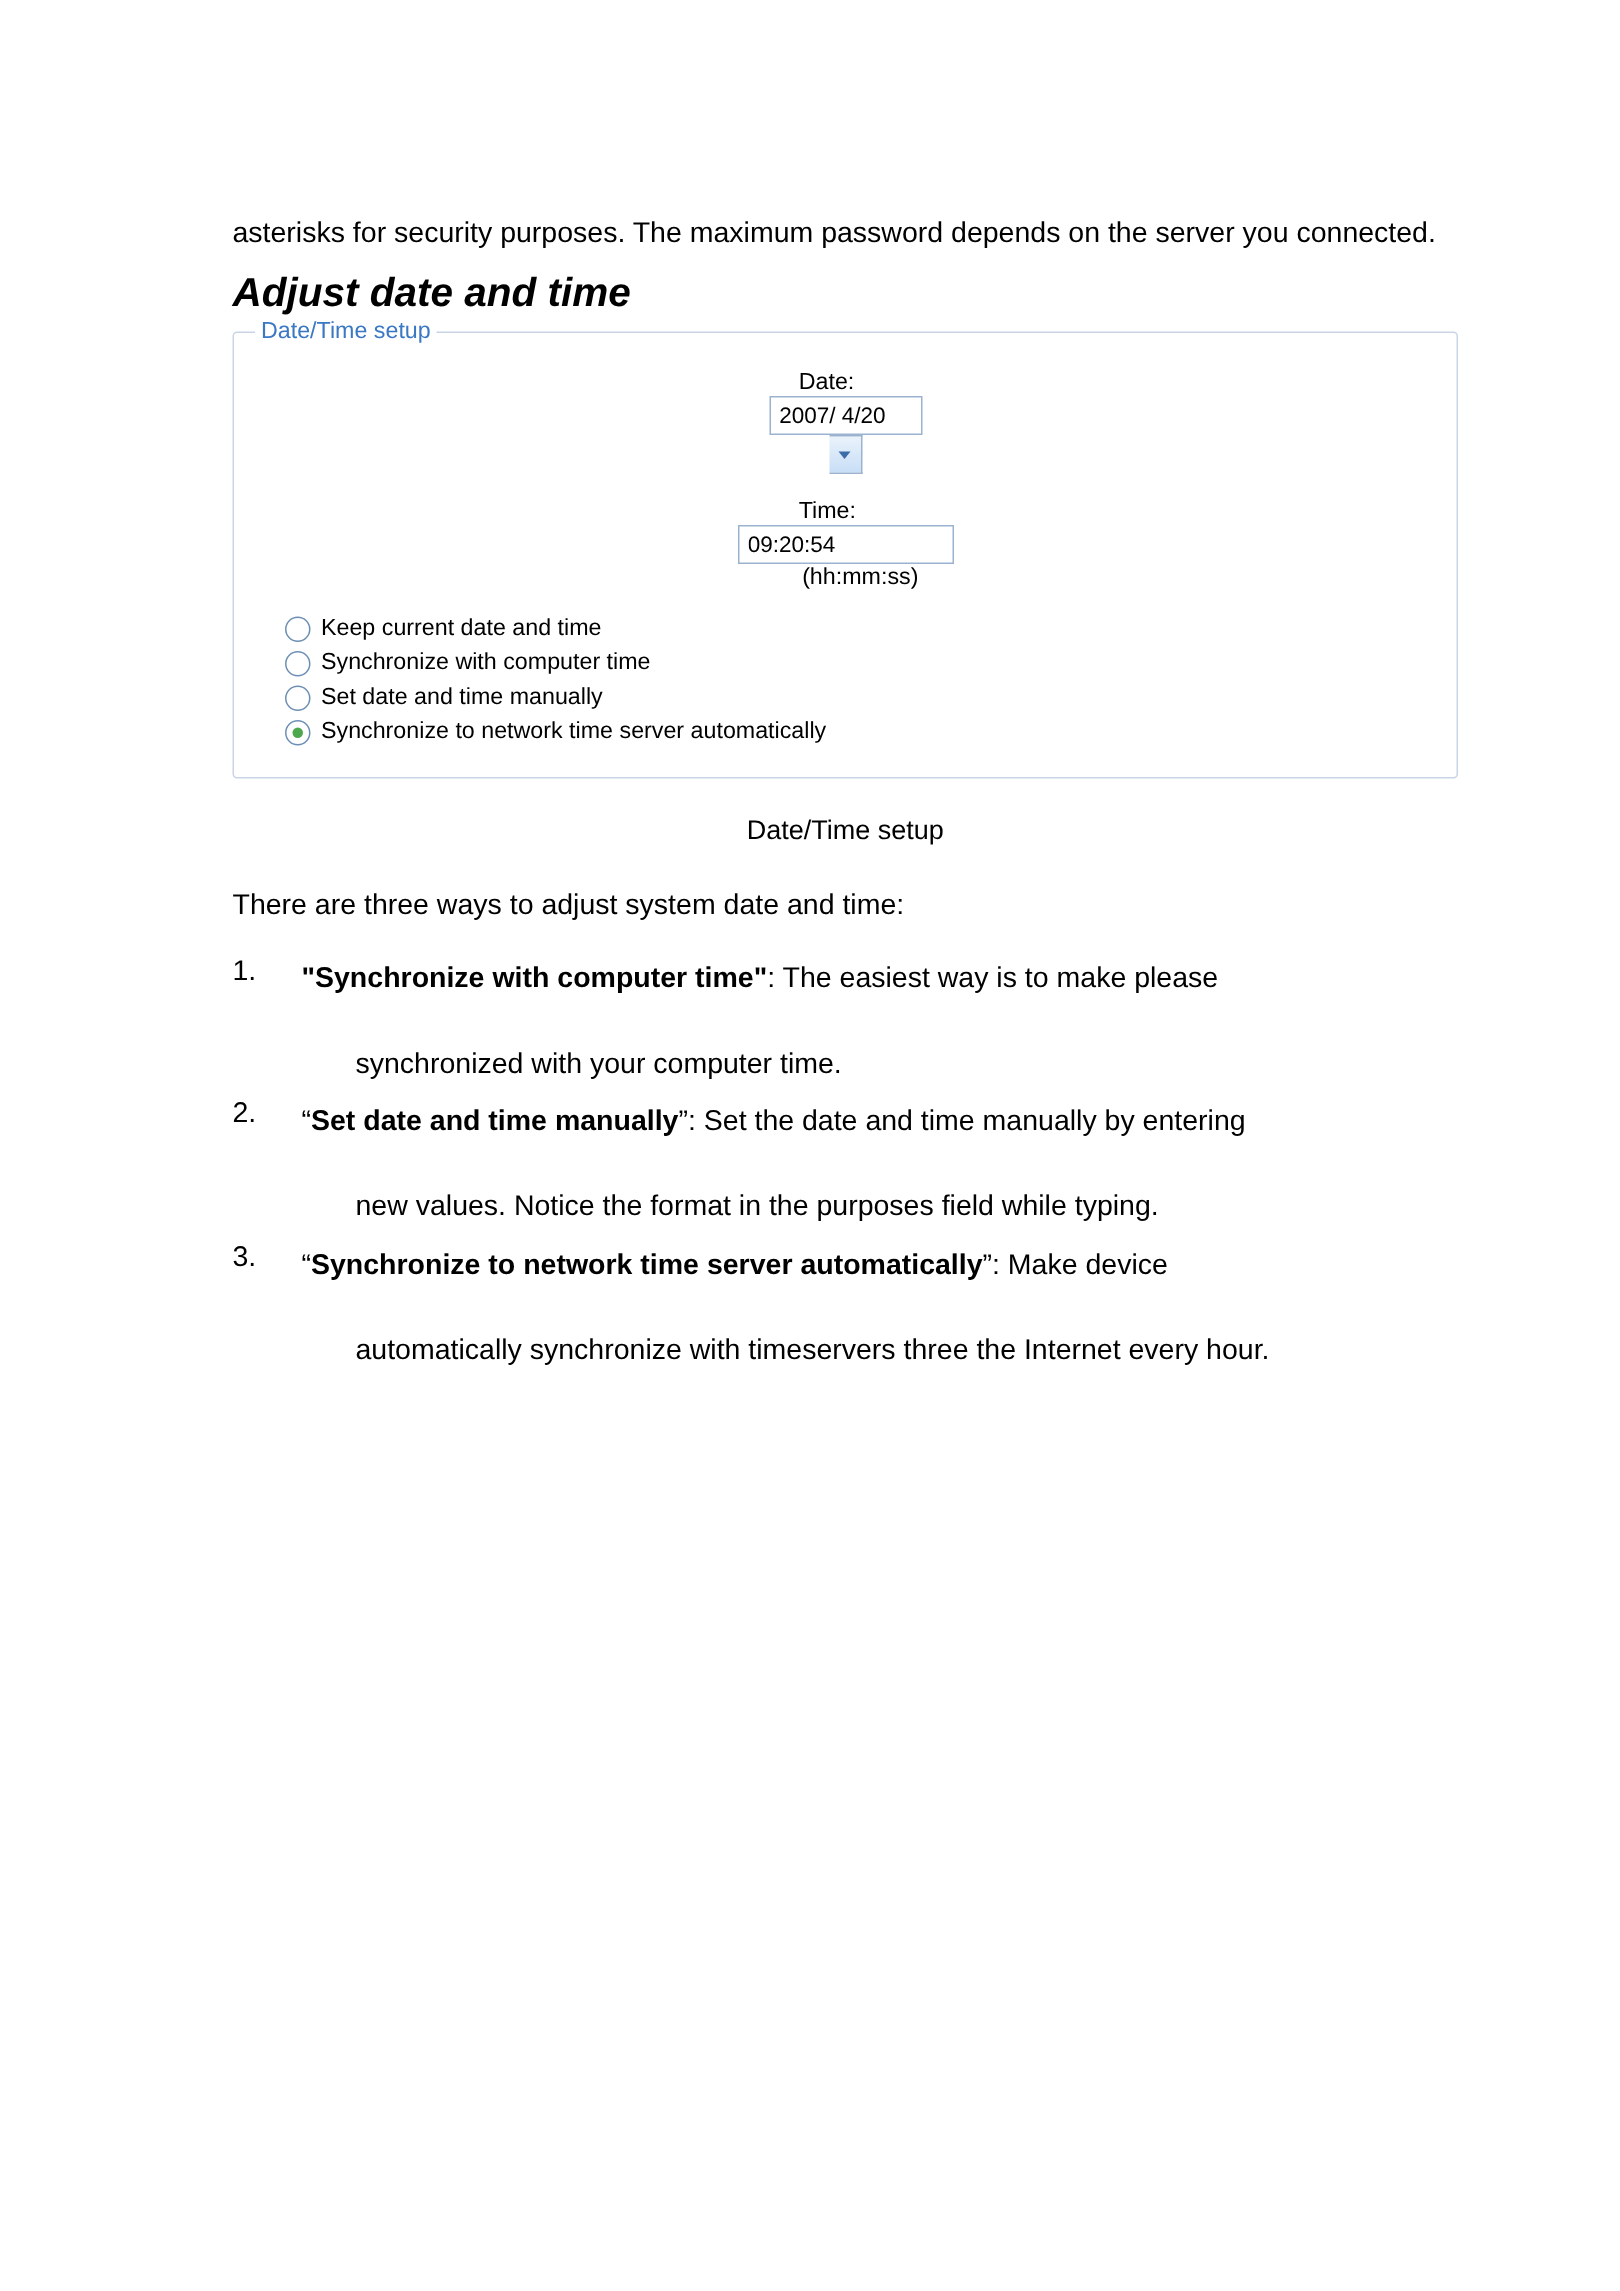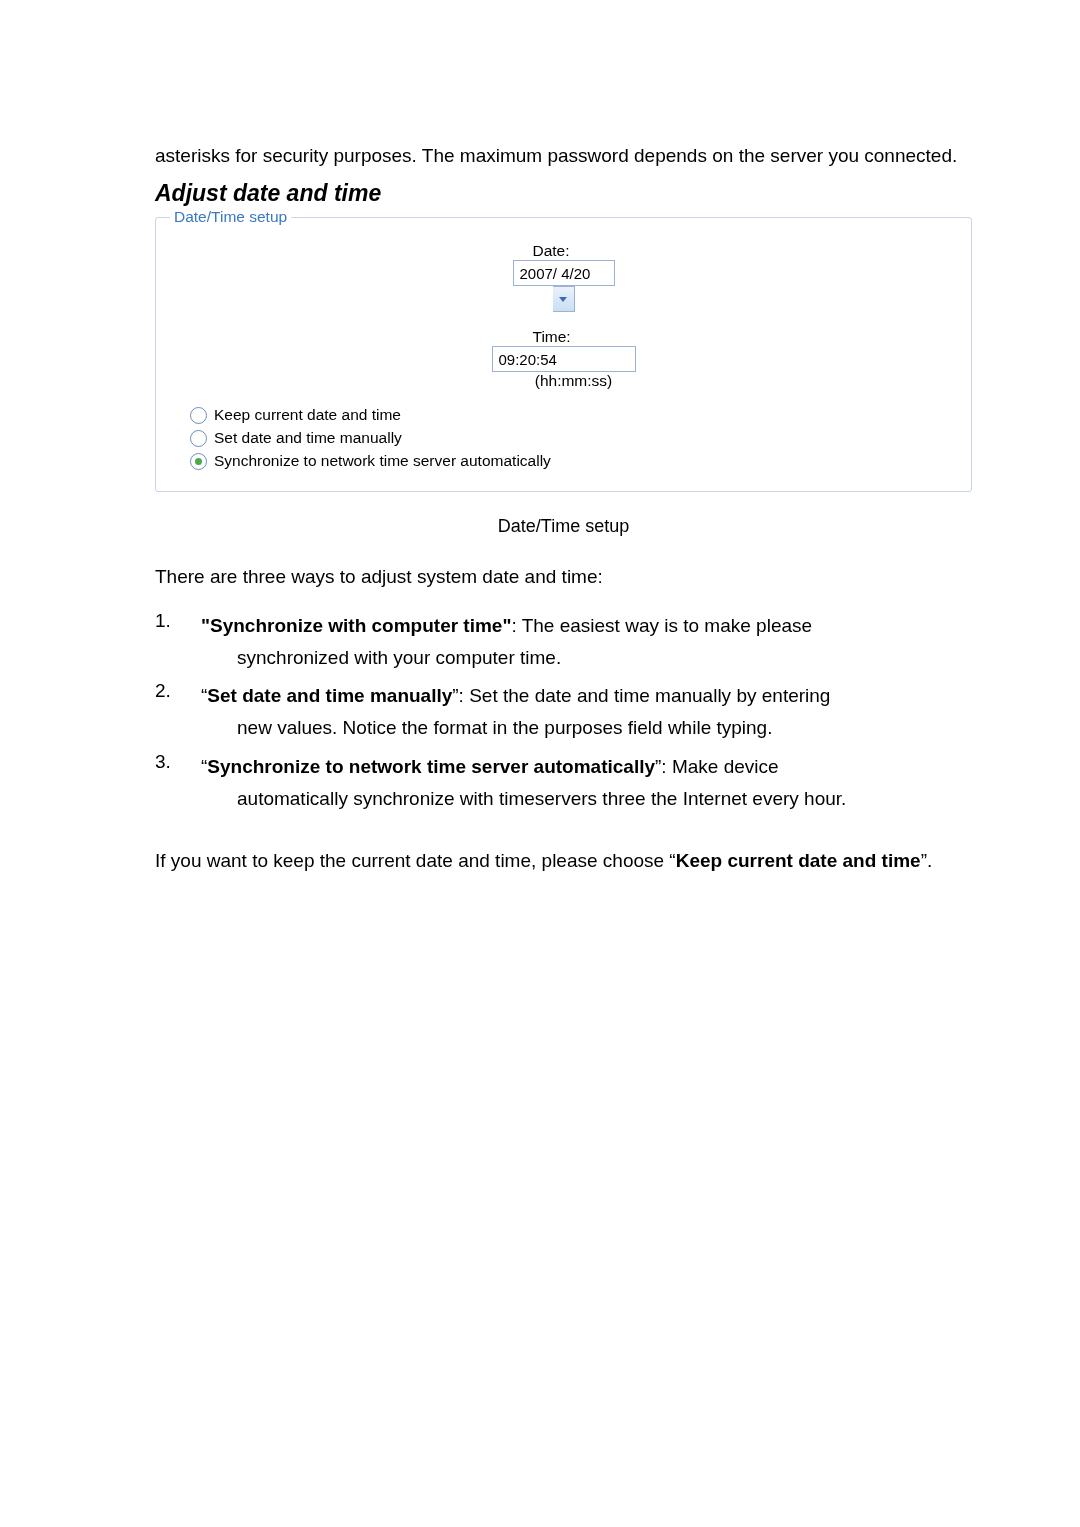--- a/index.html
+++ b/index.html
@@ -14,21 +14,21 @@
     padding: 140px 108px 0 155px;
     box-sizing: border-box;
   }
   .body-text {
     font-size: 19px;
     line-height: 1.7;
     text-align: justify;
     margin: 0 0 8px 0;
   }
   .section-heading {
-    font-size: 23px;
+    font-size: 27px;
     font-weight: bold;
     font-style: italic;
     margin: 8px 0 10px 0;
   }
   .fieldset {
     border: 1px solid #c9d5e6;
     border-radius: 3px;
     padding: 12px 18px 16px 18px;
     margin: 0 0 24px 0;
     position: relative;
@@ -137,20 +137,21 @@
   .num-marker {
     width: 46px;
     flex: 0 0 auto;
   }
   .li-body {
     line-height: 1.7;
   }
   .li-indent {
     padding-left: 36px;
     display: block;
+    margin-top: 25px;
   }
   .gap {
     height: 24px;
   }
 </style>
 </head>
 <body>
 
 <div class="page">
 
@@ -171,20 +172,24 @@
 
     <div class="form-row">
       <span class="form-label">Time:</span>
       <input class="text-input time-input" value="09:20:54" style="">
       <span class="hint">(hh:mm:ss)</span>
     </div>
 
     <div class="radio-item">
       <span class="radio"></span>
       <span>Keep current date and time</span>
+    </div>
+    <div class="radio-item">
+      <span class="radio"></span>
+      <span>Synchronize with computer time</span>
     </div>
     <div class="radio-item">
       <span class="radio"></span>
       <span>Set date and time manually</span>
     </div>
     <div class="radio-item">
       <span class="radio">
           <span class="radio-dot"></span>
         </span>
       <span>Synchronize to network time server automatically</span>
@@ -214,17 +219,14 @@
       <span class="num-marker">3.</span>
       <span class="li-body">
         <span>“</span><b>Synchronize to network time server automatically</b><span>”: Make device</span><br>
         <span class="li-indent">automatically synchronize with timeservers three the Internet every hour.</span>
       </span>
     </li>
   </ol>
 
   <div class="gap"></div>
 
-  <p class="body-text">
-    <span>If you want to keep the current date and time, please choose “</span><b>Keep current date and time</b><span>”.</span>
-  </p>
 
 </div>
 
 </body></html>

